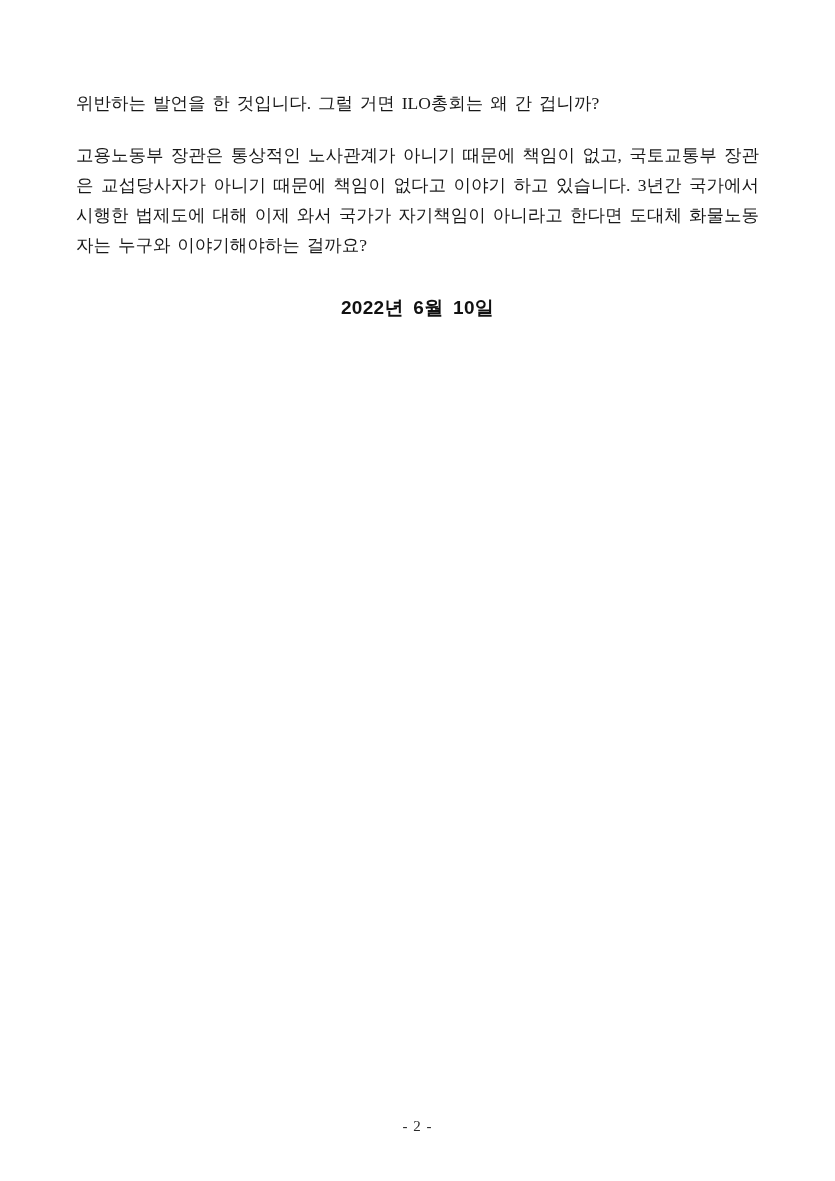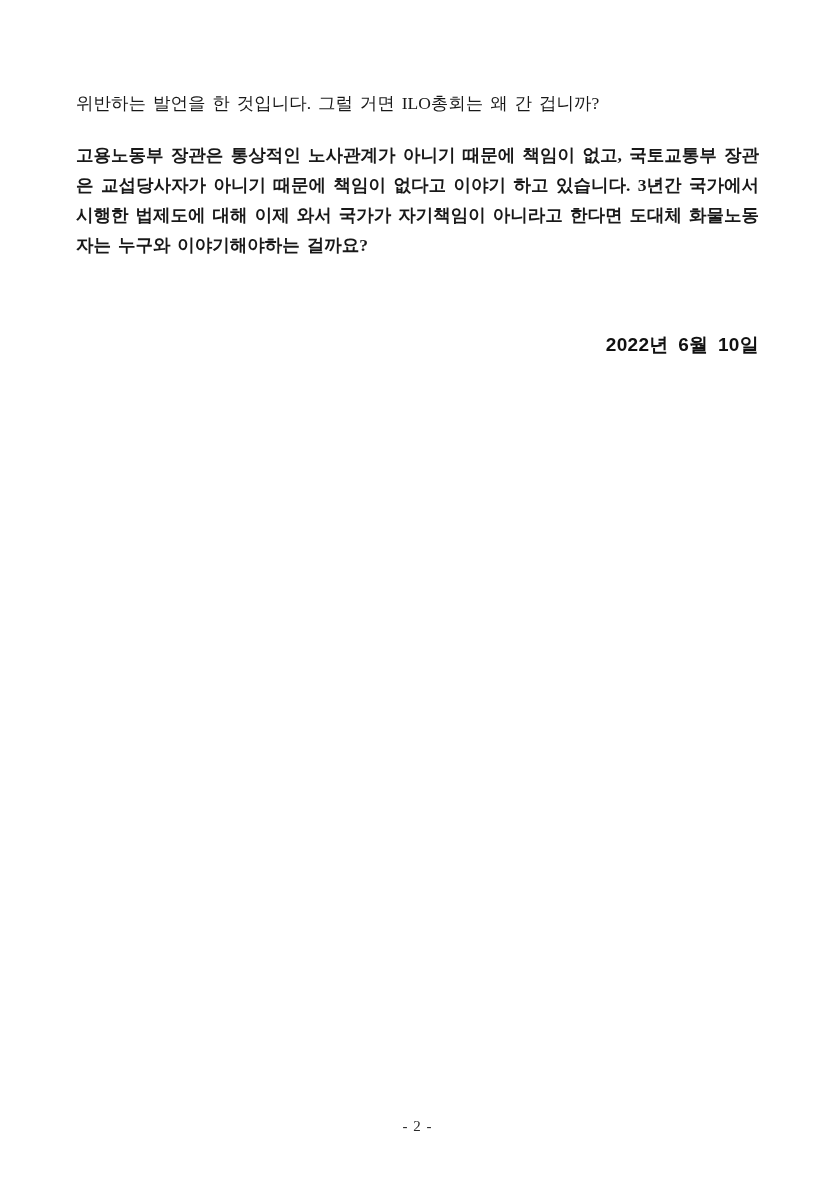--- a/index.html
+++ b/index.html
@@ -31,25 +31,24 @@
     font-size: 17.5px;
     line-height: 1.72;
     text-align: justify;
     text-justify: inter-word;
     word-spacing: 2.5px;
     margin: 0 0 22px 0;
     color: #181818;
   }
   .para.last-of-body {
     margin-bottom: 34px;
-    font-weight: bold;
   }
   .sign-block {
-    text-align: right;
-    margin-top: 72px;
+    text-align: center;
+    margin-top: 35px;
   }
   .sign-date {
     font-family: "Liberation Sans", sans-serif;
     font-weight: bold;
     font-size: 19px;
     letter-spacing: 0.3px;
     word-spacing: 4px;
     margin: 0 0 22px 0;
     color: #111111;
   }

